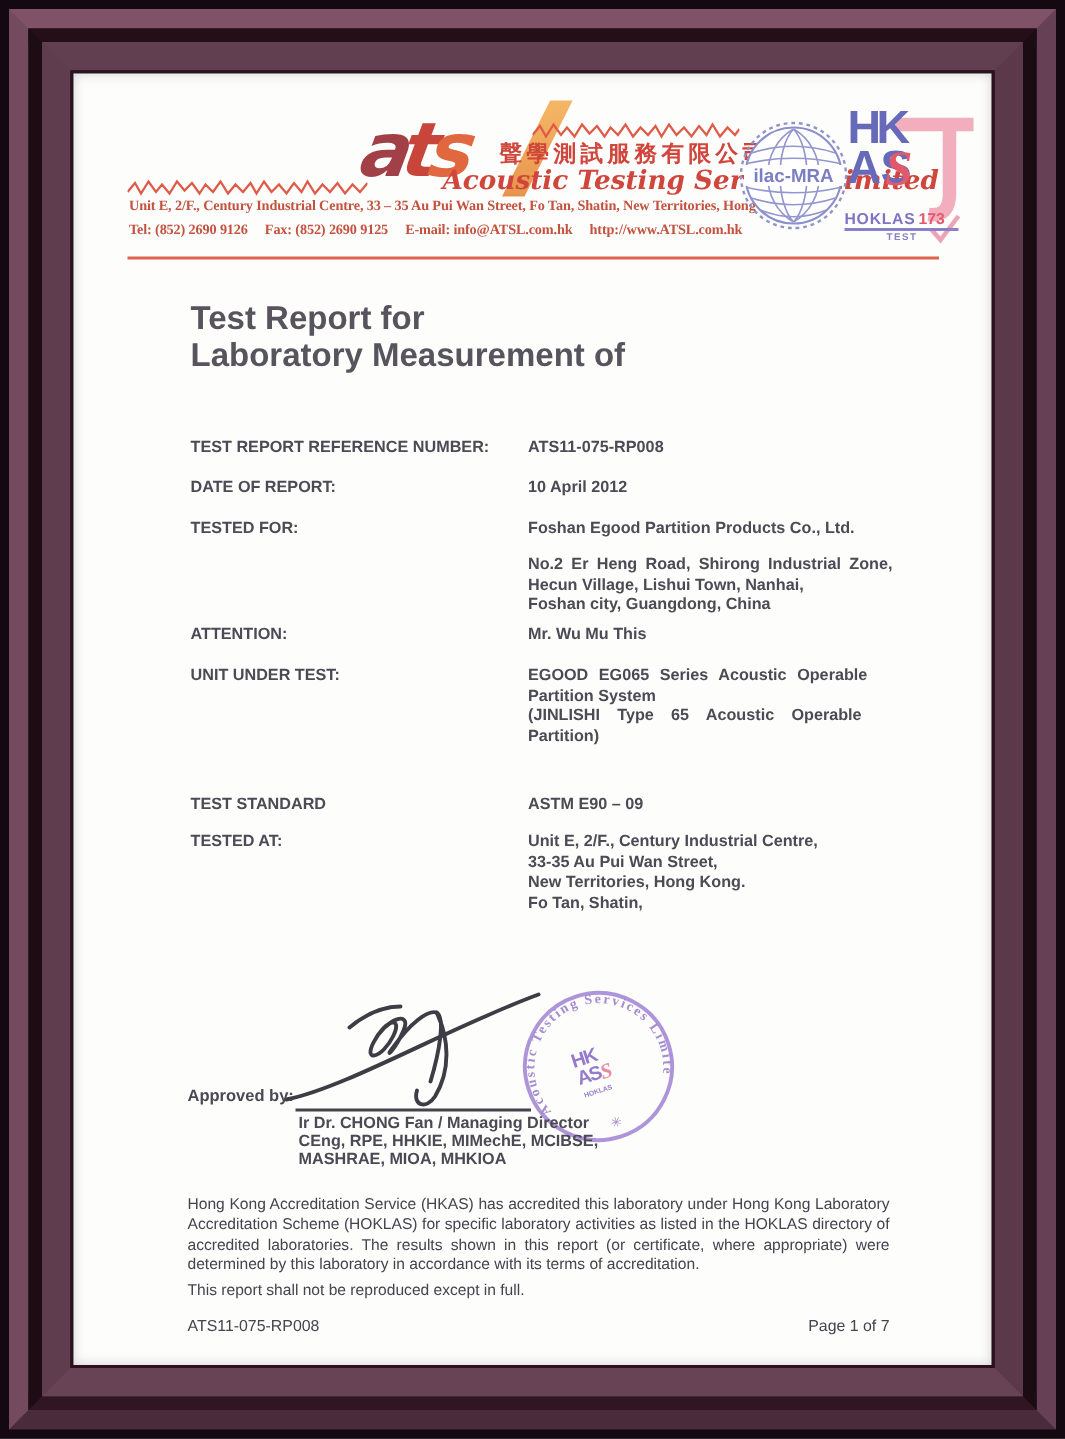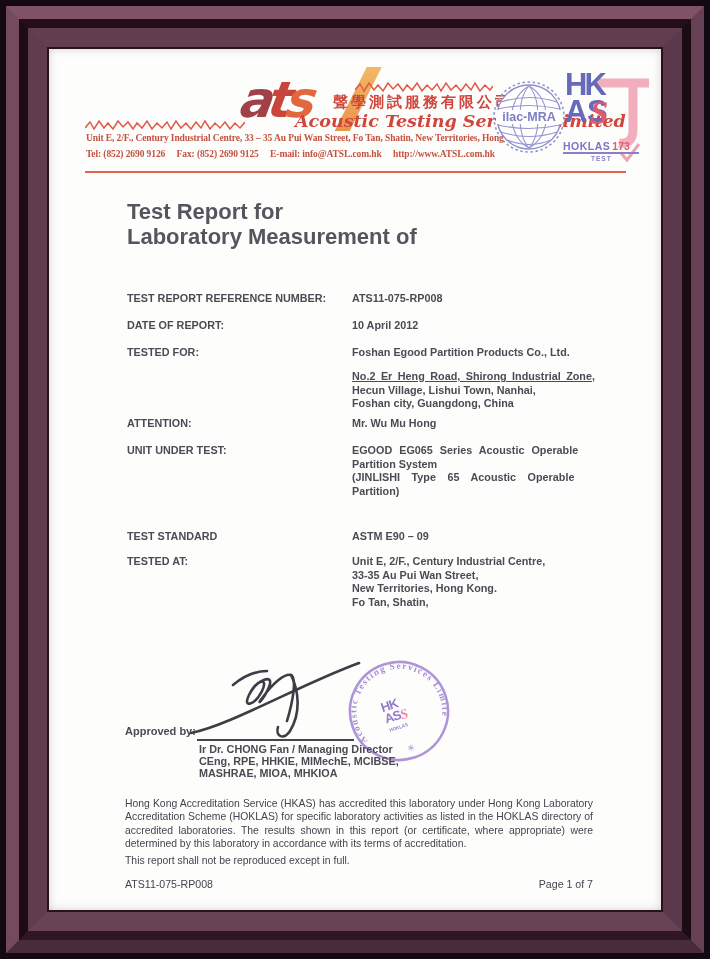--- a/index.html
+++ b/index.html
@@ -44,21 +44,21 @@
              color:#8a80c8;letter-spacing:1px;}
   
   .title-line{position:absolute;left:78px;font:700 22px "Liberation Sans",sans-serif;
               color:#57545e;white-space:nowrap;}
   
   .lbl{position:absolute;left:78px;font:700 10.8px "Liberation Sans",sans-serif;color:#4c4a54;
        white-space:nowrap;}
   .val{position:absolute;left:303px;width:258px;font:700 10.8px "Liberation Sans",sans-serif;
        color:#4c4a54;}
   .vlines div{line-height:13.5px;}
-  .tf-addr div:first-child{word-spacing:2.5px;text-decoration:underline;}
+  .tf-addr div:first-child{word-spacing:2.5px;}
   .uut div:nth-child(1){word-spacing:4px;}
   .uut div:nth-child(3){word-spacing:8.5px;}
   
   .approved-lbl{position:absolute;left:76px;top:676px;font:700 11px "Liberation Sans",sans-serif;
                 color:#4b4954;}
   .sig-line{position:absolute;left:148px;top:690px;width:157px;border-top:2px solid #45434c;}
   .sig-names{position:absolute;left:150px;top:694px;font:700 10.8px "Liberation Sans",sans-serif;
              color:#4b4954;}
   .sig-names div{line-height:12.2px;white-space:nowrap;}
   
@@ -135,21 +135,21 @@
 
     <div class="lbl" style="top:297px">TESTED FOR:</div>
     <div class="val" style="top:297px">Foshan Egood Partition Products Co., Ltd.</div>
     <div class="val vlines tf-addr" style="top:321px">
       <div>No.2 Er Heng Road, Shirong Industrial Zone,</div>
       <div>Hecun Village, Lishui Town, Nanhai,</div>
       <div>Foshan city, Guangdong, China</div>
     </div>
 
     <div class="lbl" style="top:368px">ATTENTION:</div>
-    <div class="val" style="top:368px">Mr. Wu Mu Hong</div>
+    <div class="val" style="top:368px">Mr. Wu Mu This</div>
 
     <div class="lbl" style="top:395px">UNIT UNDER TEST:</div>
     <div class="val vlines uut" style="top:395px">
       <div>EGOOD EG065 Series Acoustic Operable</div>
       <div>Partition System</div>
       <div>(JINLISHI Type 65 Acoustic Operable</div>
       <div>Partition)</div>
     </div>
 
     <div class="lbl" style="top:481px">TEST STANDARD</div>

